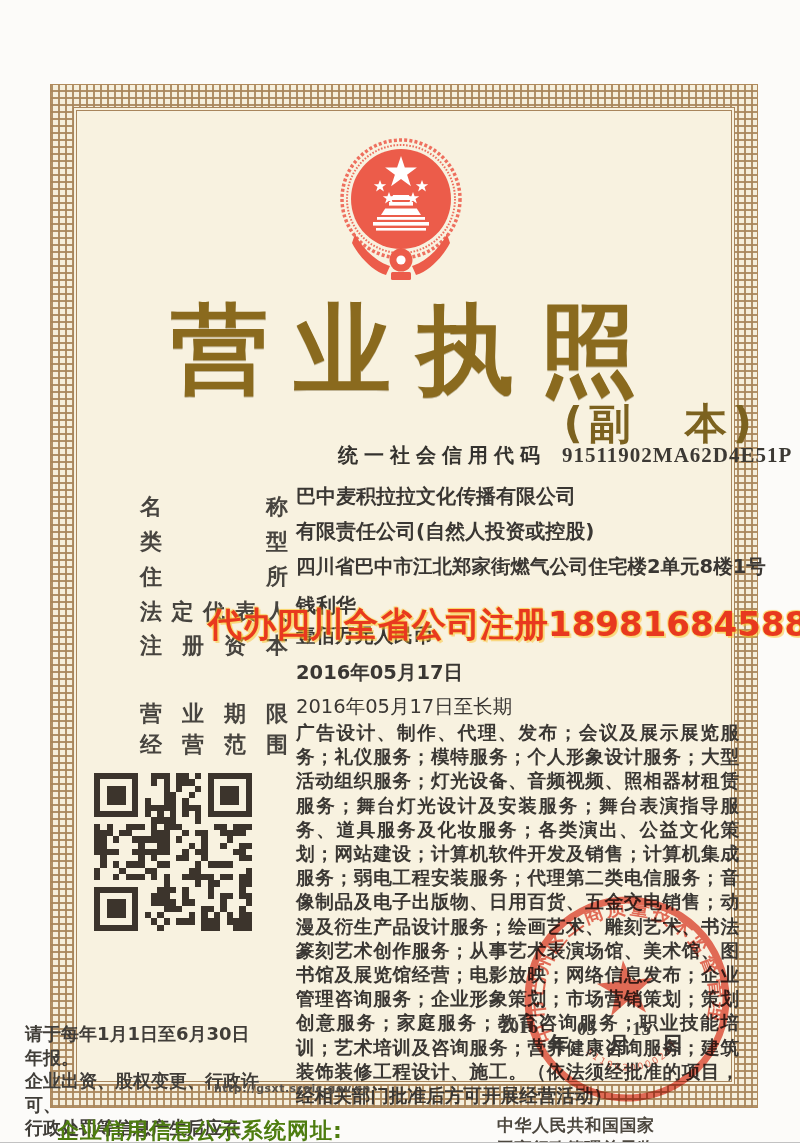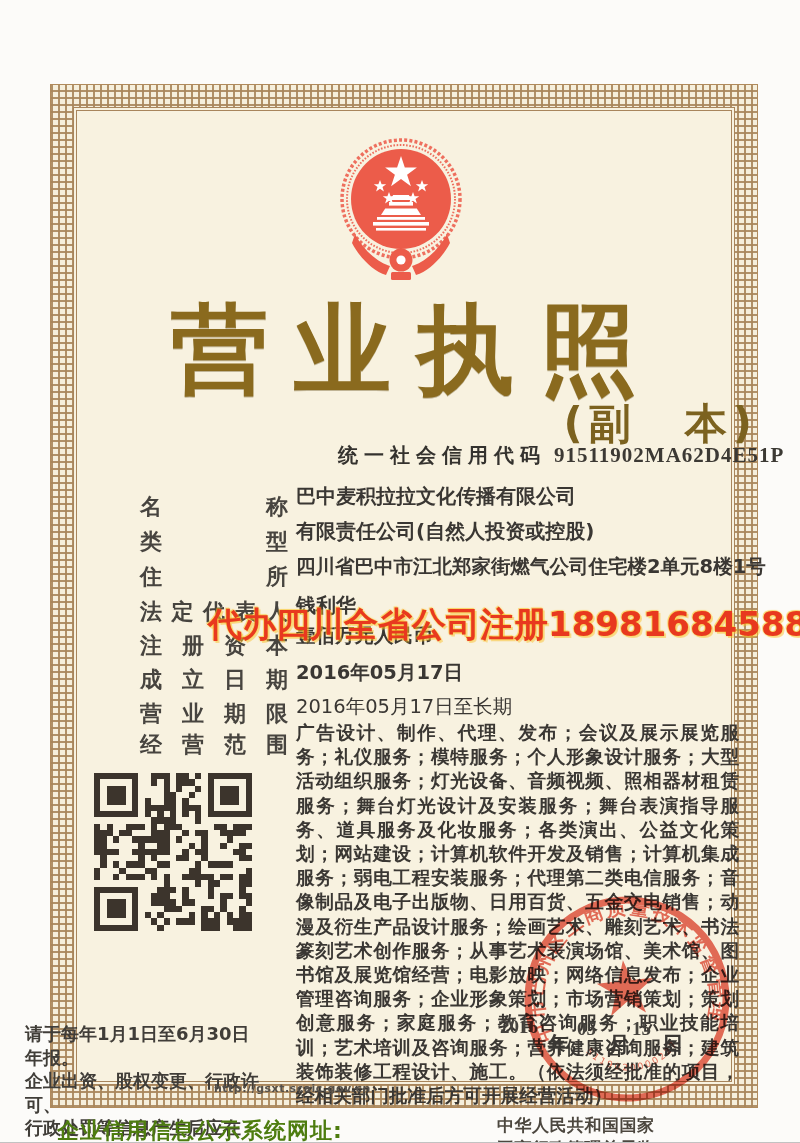--- a/index.html
+++ b/index.html
@@ -34,21 +34,21 @@
     font-size:97px;font-weight:800;color:#8a6a1e;
     letter-spacing:26px;padding-left:26px;box-sizing:border-box;
     text-shadow:0 1px 0 rgba(90,66,10,.35);
     font-family:"DejaVu Sans",sans-serif;
   }
   .subtitle{
     position:absolute;left:50px;top:380px;width:708px;text-align:right;
     font-size:42px;font-weight:700;color:#7c621f;letter-spacing:6px;
   }
   .code-row{
-    position:absolute;left:338px;top:426px;display:flex;align-items:baseline;gap:8px;
+    position:absolute;left:338px;top:426px;display:flex;align-items:baseline;gap:16px;
     white-space:nowrap;
   }
   .code-label{font-size:20px;font-weight:800;color:#34322e;letter-spacing:6px;}
   .code-value{
     font-family:"Liberation Serif","DejaVu Serif",serif;
     font-size:21px;font-weight:600;color:#3c3934;letter-spacing:1px;
   }
 
   
   .lbl{
@@ -169,21 +169,20 @@
 
   <div class="lbl" style="top:548px">住所</div>
   <div class="val" style="top:537px">四川省巴中市江北郑家街燃气公司住宅楼2单元8楼1号</div>
 
   <div class="lbl" style="top:583px">法定代表人</div>
   <div class="val" style="top:576px;font-size:20px">钱利华</div>
 
   <div class="lbl" style="top:617px">注册资本</div>
   <div class="val" style="top:606px">壹佰万元人民币</div>
 
-  <div class="lbl" style="top:651px">成立日期</div>
   <div class="val" style="top:643px;font-weight:700">2016年05月17日</div>
 
   <div class="lbl" style="top:685px">营业期限</div>
   <div class="val" style="top:677px;font-weight:400">2016年05月17日至长期</div>
 
   <div class="lbl" style="top:716px">经营范围</div>
   <div class="val-scope">广告设计、制作、代理、发布；会议及展示展览服务；礼仪服务；模特服务；个人形象设计服务；大型活动组织服务；灯光设备、音频视频、照相器材租赁服务；舞台灯光设计及安装服务；舞台表演指导服务、道具服务及化妆服务；各类演出、公益文化策划；网站建设；计算机软件开发及销售；计算机集成服务；弱电工程安装服务；代理第二类电信服务；音像制品及电子出版物、日用百货、五金交电销售；动漫及衍生产品设计服务；绘画艺术、雕刻艺术、书法篆刻艺术创作服务；从事艺术表演场馆、美术馆、图书馆及展览馆经营；电影放映；网络信息发布；企业管理咨询服务；企业形象策划；市场营销策划；策划创意服务；家庭服务；教育咨询服务；职业技能培训；艺术培训及咨询服务；营养健康咨询服务；建筑装饰装修工程设计、施工。（依法须经批准的项目，经相关部门批准后方可开展经营活动）</div>
 
   <div id="qr-box">
     <svg id="qr-svg" width="158" height="158" viewBox="0 0 158 158" fill="#3c342c" shape-rendering="crispEdges">

